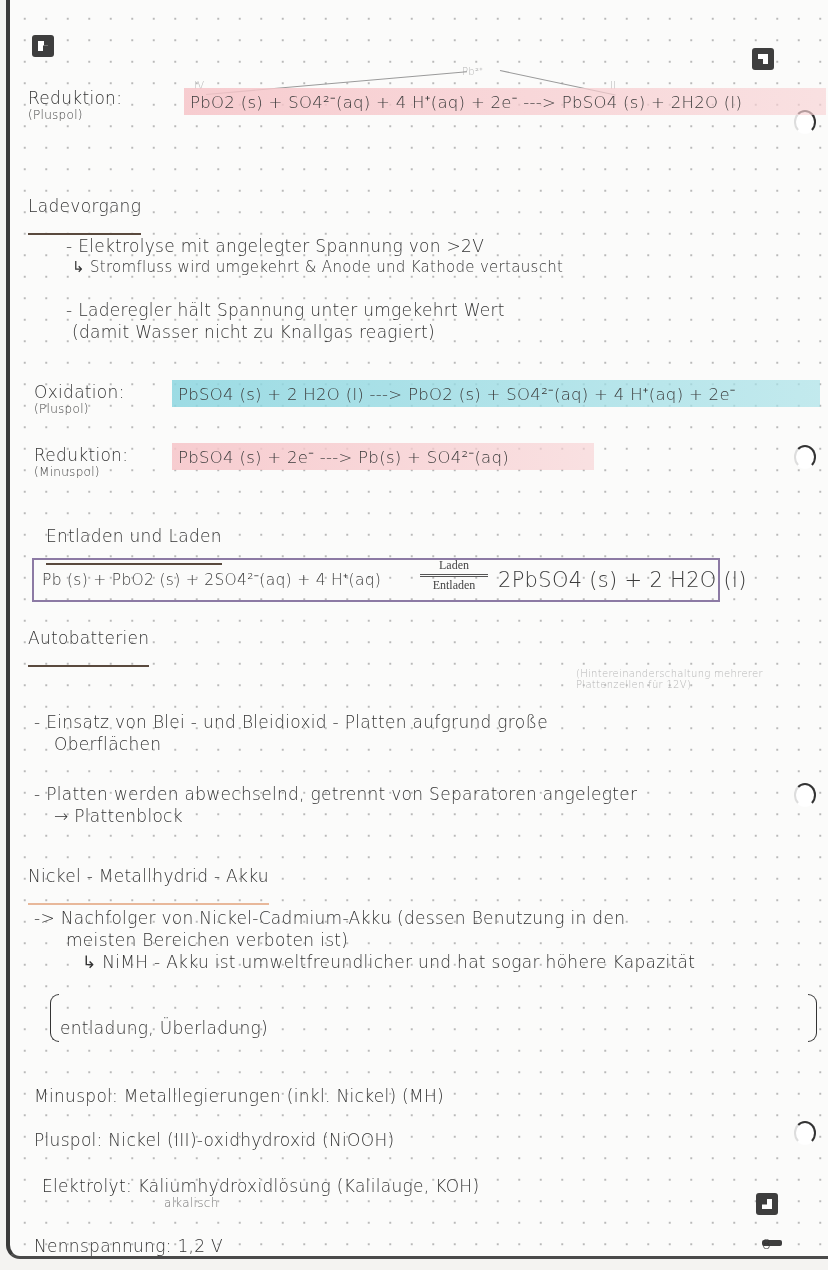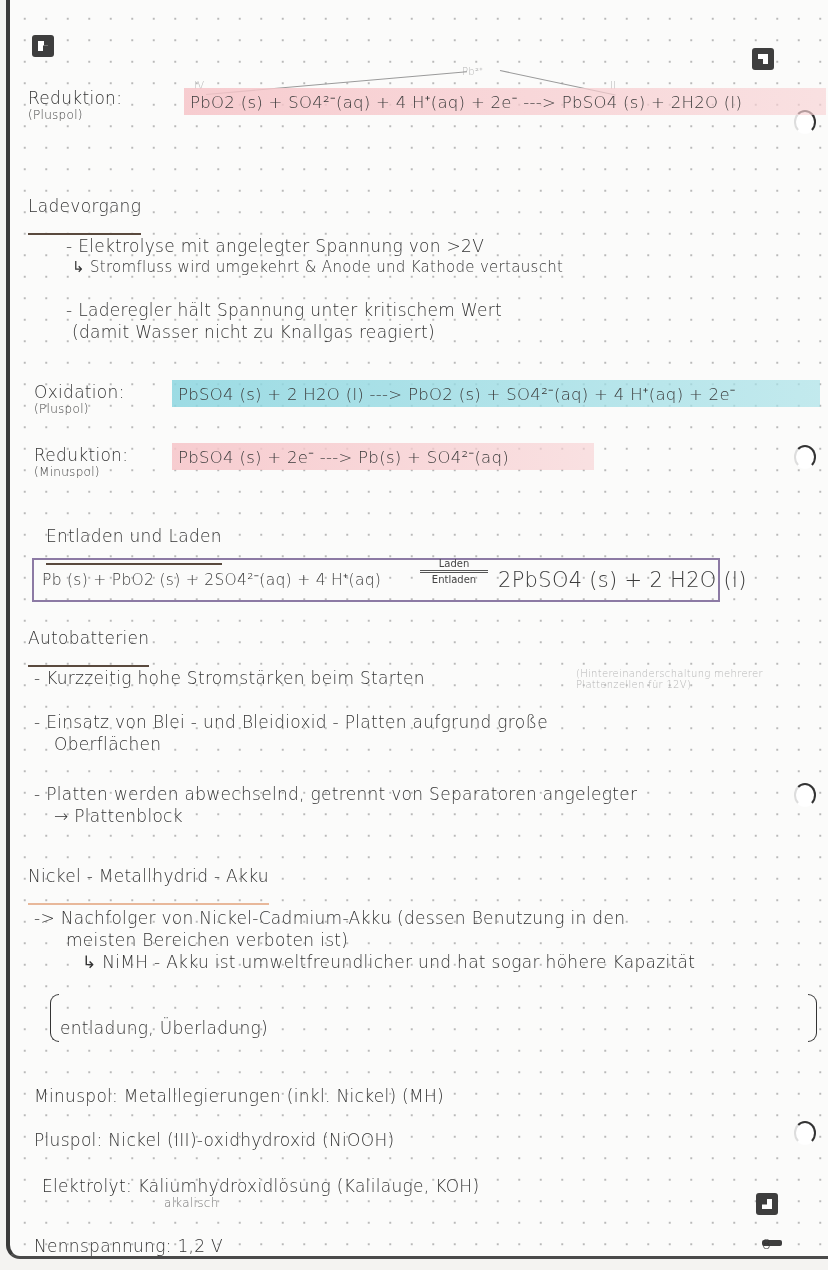--- a/index.html
+++ b/index.html
@@ -39,21 +39,21 @@
   .corner::after { content:""; position:absolute; background:#fff; }
   .c-tl::after { left:6px; top:6px; width:10px; height:10px; border-right:4px solid #3e3e3e; box-sizing:border-box; clip-path:polygon(0 0,100% 0,100% 45%,50% 45%,50% 100%,0 100%); background:#fff; }
   .c-tr::after { left:6px; top:6px; width:10px; height:10px; clip-path:polygon(0 0,100% 0,100% 100%,50% 100%,50% 50%,0 50%); }
   .c-br::after { left:6px; top:6px; width:10px; height:10px; clip-path:polygon(50% 0,100% 0,100% 100%,0 100%,0 55%,50% 55%); }
   .hole {
     position:absolute; width:18px; height:20px; border-radius:50%;
     border:2px solid #333; border-bottom-color:transparent; border-left-color:#ddd;
     background:#fff;
   }
   .arrowline { position:absolute; height:1px; background:#9a9a9a; transform-origin:left center; }
-  .stackarrow { position:absolute; font-size:10px; color:#444; text-align:center; }
+  .stackarrow { position:absolute; font-size:12px; color:#444; text-align:center;font-family:Liberation Serif, serif; }
   .stackarrow .bar { border-top:1.5px solid #555; margin:1px 0; }
   .bracket { position:absolute; border:1.5px solid #333; border-right:none; border-radius:14px 0 0 14px; }
   .bracket.r { border-left:none; border-right:1.5px solid #333; border-radius:0 14px 14px 0; }
   .pagebar { position:absolute; left:752px; top:1240px; width:20px; height:6px; background:#3e3e3e; border-radius:2px; }
 </style>
 </head>
 <body>
 
 <div class="page">
   <div class="corner c-tl" style="left:22px;top:35px;"></div>
@@ -72,21 +72,21 @@
   <div class="hw faint" style="left:600px;top:80px;">II</div>
   <div class="arrowline" style="left:196px;top:94px;width:262px;transform:rotate(-5deg);"></div>
   <div class="arrowline" style="left:490px;top:70px;width:118px;transform:rotate(12deg);"></div>
   <div class="hw label" style="left:18px;top:88px;">Reduktion:</div>
   <div class="hw sub" style="left:18px;top:108px;">(Pluspol)</div>
   <div class="hw eq hl-red" style="left:174px;top:88px;width:630px;">PbO2 (s) + SO4²⁻(aq) + 4 H⁺(aq) + 2e⁻ ---&gt; PbSO4 (s) + 2H2O (l)</div>
 
   <div class="hw heading" style="left:18px;top:196px;">Ladevorgang</div>
   <div class="hw text" style="left:56px;top:236px;">- Elektrolyse mit angelegter Spannung von &gt;2V</div>
   <div class="hw text" style="left:62px;top:258px;font-size:15px;">↳ Stromfluss wird umgekehrt &amp; Anode und Kathode vertauscht</div>
-  <div class="hw text" style="left:56px;top:300px;">- Laderegler hält Spannung unter kritischem Wert</div>
+  <div class="hw text" style="left:56px;top:300px;">- Laderegler hält Spannung unter umgekehrt Wert</div>
   <div class="hw text" style="left:62px;top:322px;">(damit Wasser nicht zu Knallgas reagiert)</div>
 
   <div class="hw label" style="left:24px;top:382px;">Oxidation:</div>
   <div class="hw sub" style="left:24px;top:402px;">(Pluspol)</div>
   <div class="hw eq hl-blue" style="left:162px;top:380px;width:636px;">PbSO4 (s) + 2 H2O (l) ---&gt; PbO2 (s) + SO4²⁻(aq) + 4 H⁺(aq) + 2e⁻</div>
 
   <div class="hw label" style="left:24px;top:445px;">Reduktion:</div>
   <div class="hw sub" style="left:24px;top:465px;">(Minuspol)</div>
   <div class="hw eq hl-red" style="left:162px;top:443px;width:410px;">PbSO4 (s) + 2e⁻ ---&gt; Pb(s) + SO4²⁻(aq)</div>
 
@@ -95,21 +95,20 @@
   <div class="hw eq" style="left:26px;top:566px;font-size:15.5px;">Pb (s) + PbO2 (s) + 2SO4²⁻(aq) + 4 H⁺(aq)</div>
   <div class="stackarrow" style="left:410px;top:558px;width:68px;">
     <div>Laden</div>
     <div class="bar"></div>
       <div class="bar"></div>
     <div>Entladen</div>
   </div>
   <div class="hw eq" style="left:482px;top:566px;font-size:21px;text-align:center;">2PbSO4 (s) + 2 H2O (l)</div>
 
   <div class="hw heading" style="left:18px;top:628px;">Autobatterien</div>
-  <div class="hw text" style="left:24px;top:668px;">- Kurzzeitig hohe Stromstärken beim Starten</div>
   <div class="hw faint" style="left:566px;top:668px;width:250px;white-space:normal;line-height:11px;">(Hintereinanderschaltung mehrerer Plattenzellen für 12V)</div>
   <div class="hw text" style="left:24px;top:712px;">- Einsatz von Blei - und Bleidioxid - Platten aufgrund große</div>
   <div class="hw text" style="left:44px;top:734px;">Oberflächen</div>
   <div class="hw text" style="left:24px;top:784px;">- Platten werden abwechselnd, getrennt von Separatoren angelegter</div>
   <div class="hw text" style="left:44px;top:806px;">→ Plattenblock</div>
 
   <div class="hw heading orange" style="left:18px;top:866px;">Nickel - Metallhydrid - Akku</div>
   <div class="hw text" style="left:24px;top:908px;">-&gt; Nachfolger von Nickel-Cadmium-Akku (dessen Benutzung in den</div>
   <div class="hw text" style="left:56px;top:930px;">meisten Bereichen verboten ist)</div>
   <div class="hw text" style="left:72px;top:952px;">↳ NiMH - Akku ist umweltfreundlicher und hat sogar höhere Kapazität</div>

